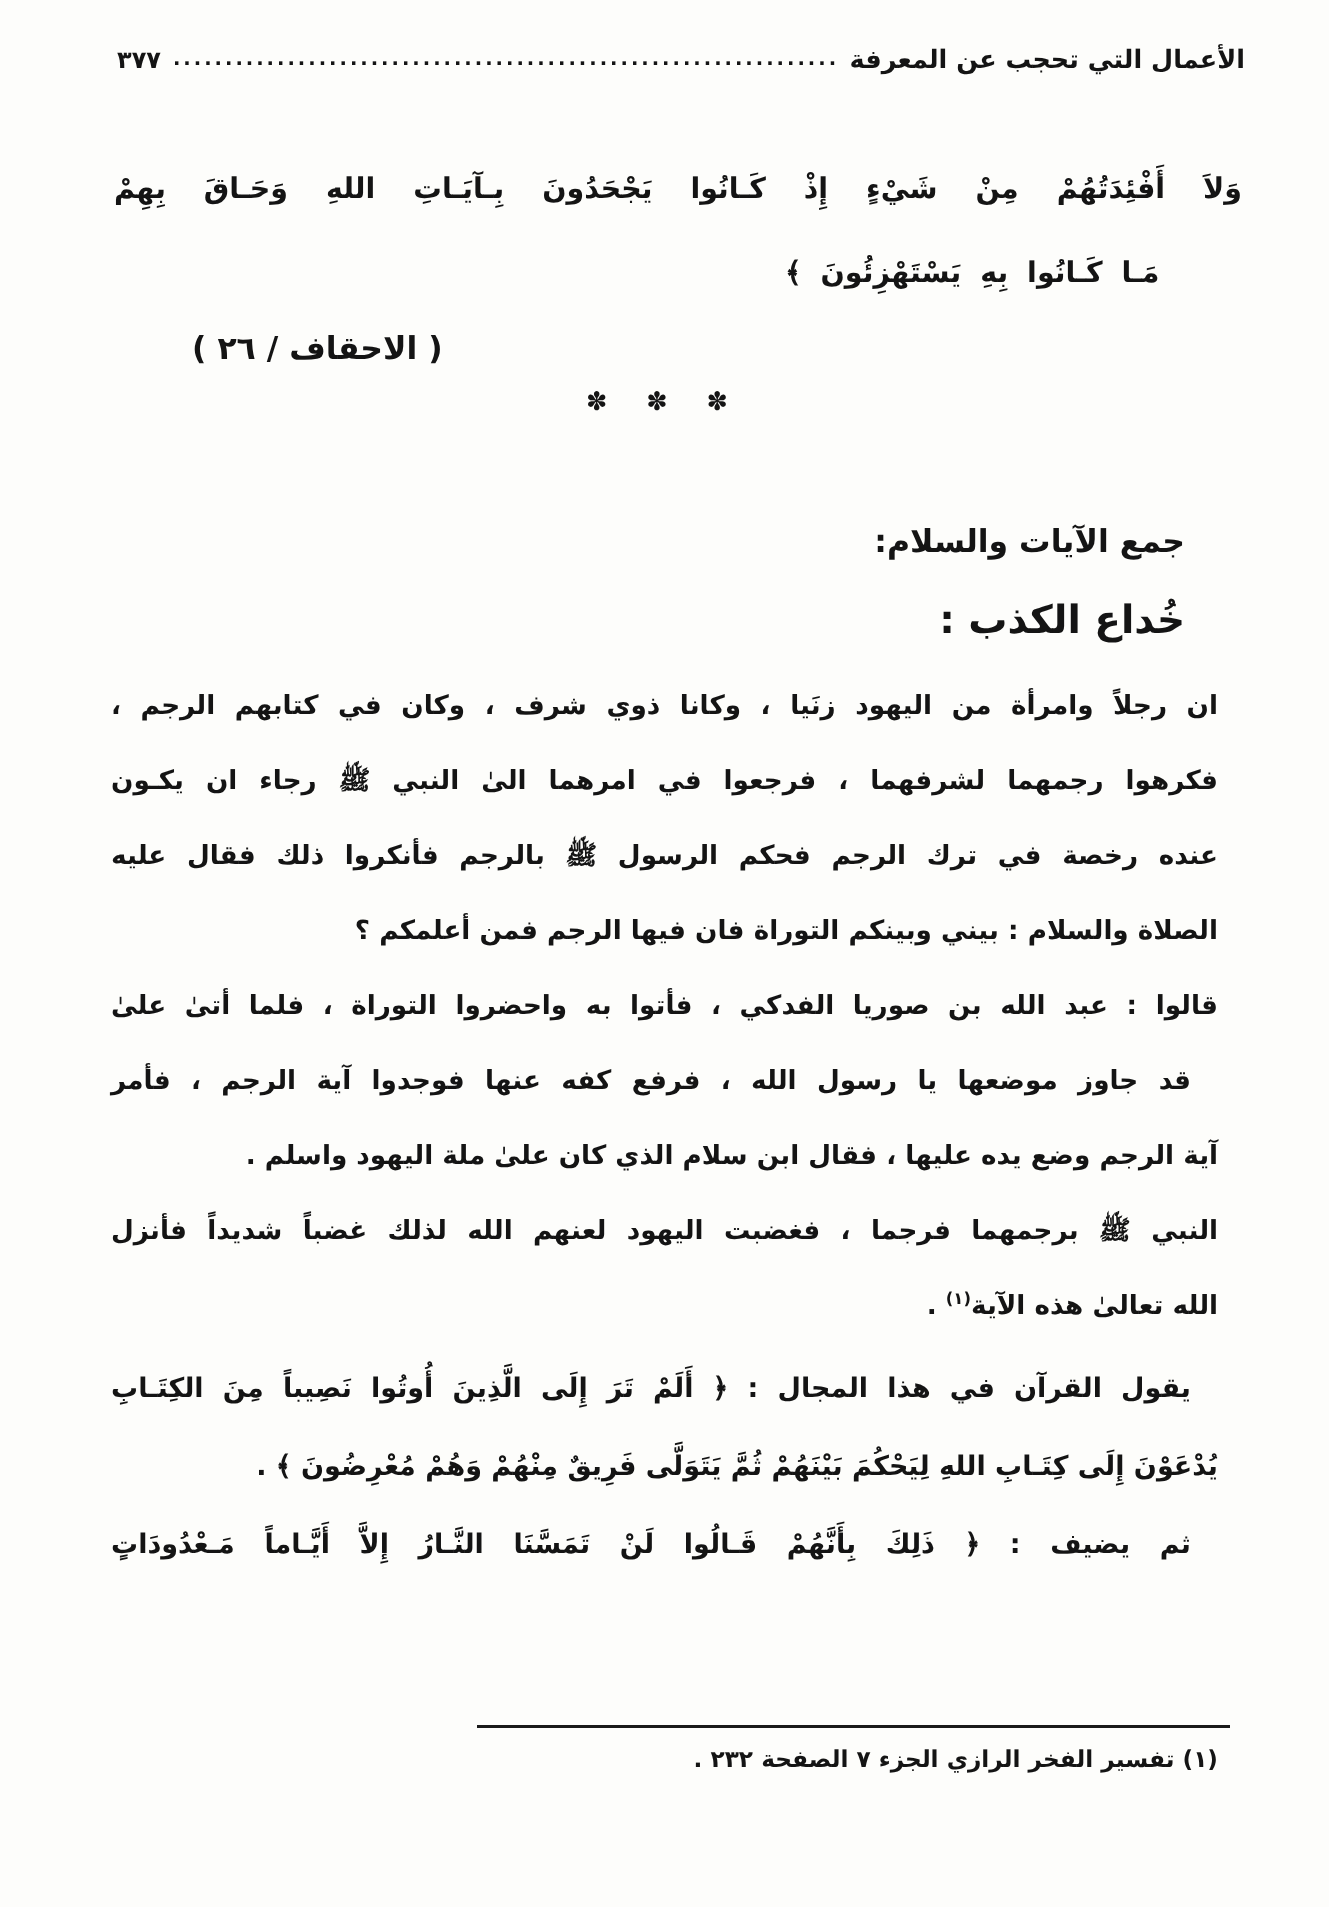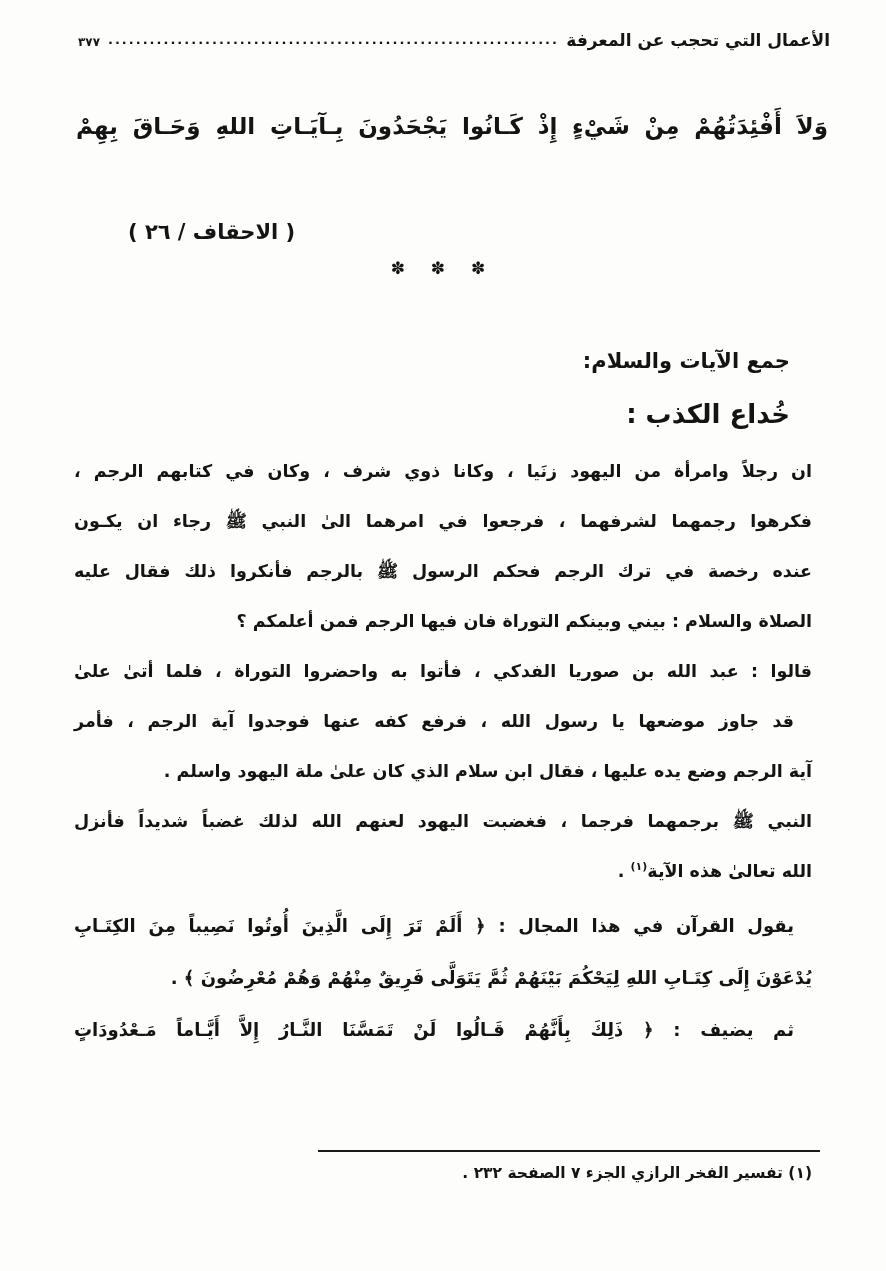--- a/index.html
+++ b/index.html
@@ -18,25 +18,25 @@
     position:absolute;top:30px;right:56px;left:78px;
     display:flex;align-items:baseline;
     font-weight:bold;
   }
   .chapter-title{font-size:17px;white-space:nowrap;letter-spacing:0;}
   .leader{
     flex:1;overflow:hidden;white-space:nowrap;
     font-size:13px;letter-spacing:2px;direction:ltr;text-align:left;
     margin:0 8px;transform:translateY(-2px);
   }
-  .page-number{font-size:12px;white-space:nowrap;}
+  .page-number{font-size:16px;white-space:nowrap;}
   
   .verse{
     position:absolute;top:98px;right:58px;left:76px;
-    font-weight:bold;font-size:23px;line-height:56px;
+    font-weight:bold;font-size:19px;line-height:56px;
   }
   .verse-l1{text-align:justify;text-align-last:justify;word-spacing:4px;}
   .verse-l2{text-align:right;padding-right:55px;word-spacing:6px;}
   .surah-ref{
     position:absolute;top:220px;left:128px;
     font-weight:bold;font-size:21px;white-space:nowrap;
   }
   
   .ornament{
     position:absolute;top:258px;left:0;right:0;
@@ -79,20 +79,21 @@
 <div class="page">
 
   <div class="header">
     <span class="chapter-title">الأعمال التي تحجب عن المعرفة</span>
     <span class="leader">..............................................................................</span>
     <span class="page-number">٣٧٧</span>
   </div>
 
   <div class="verse">
     <div class="verse-l1">وَلاَ أَفْئِدَتُهُمْ مِنْ شَيْءٍ إِذْ كَـانُوا يَجْحَدُونَ بِـآيَـاتِ اللهِ وَحَـاقَ بِهِمْ</div>
+    <div class="verse-l2">مَـا كَـانُوا بِهِ يَسْتَهْزِئُونَ ﴾</div>
   </div>
   <div class="surah-ref">( الاحقاف / ٢٦ )</div>
 
   <div class="ornament">✽ ✽ ✽</div>
 
   <div class="heading">جمع الآيات والسلام:</div>
   <div class="subheading">خُداع الكذب :</div>
 
   <div class="body-text">
     <div class="bl j">ان رجلاً وامرأة من اليهود زنَيا ، وكانا ذوي شرف ، وكان في كتابهم الرجم ،</div>

